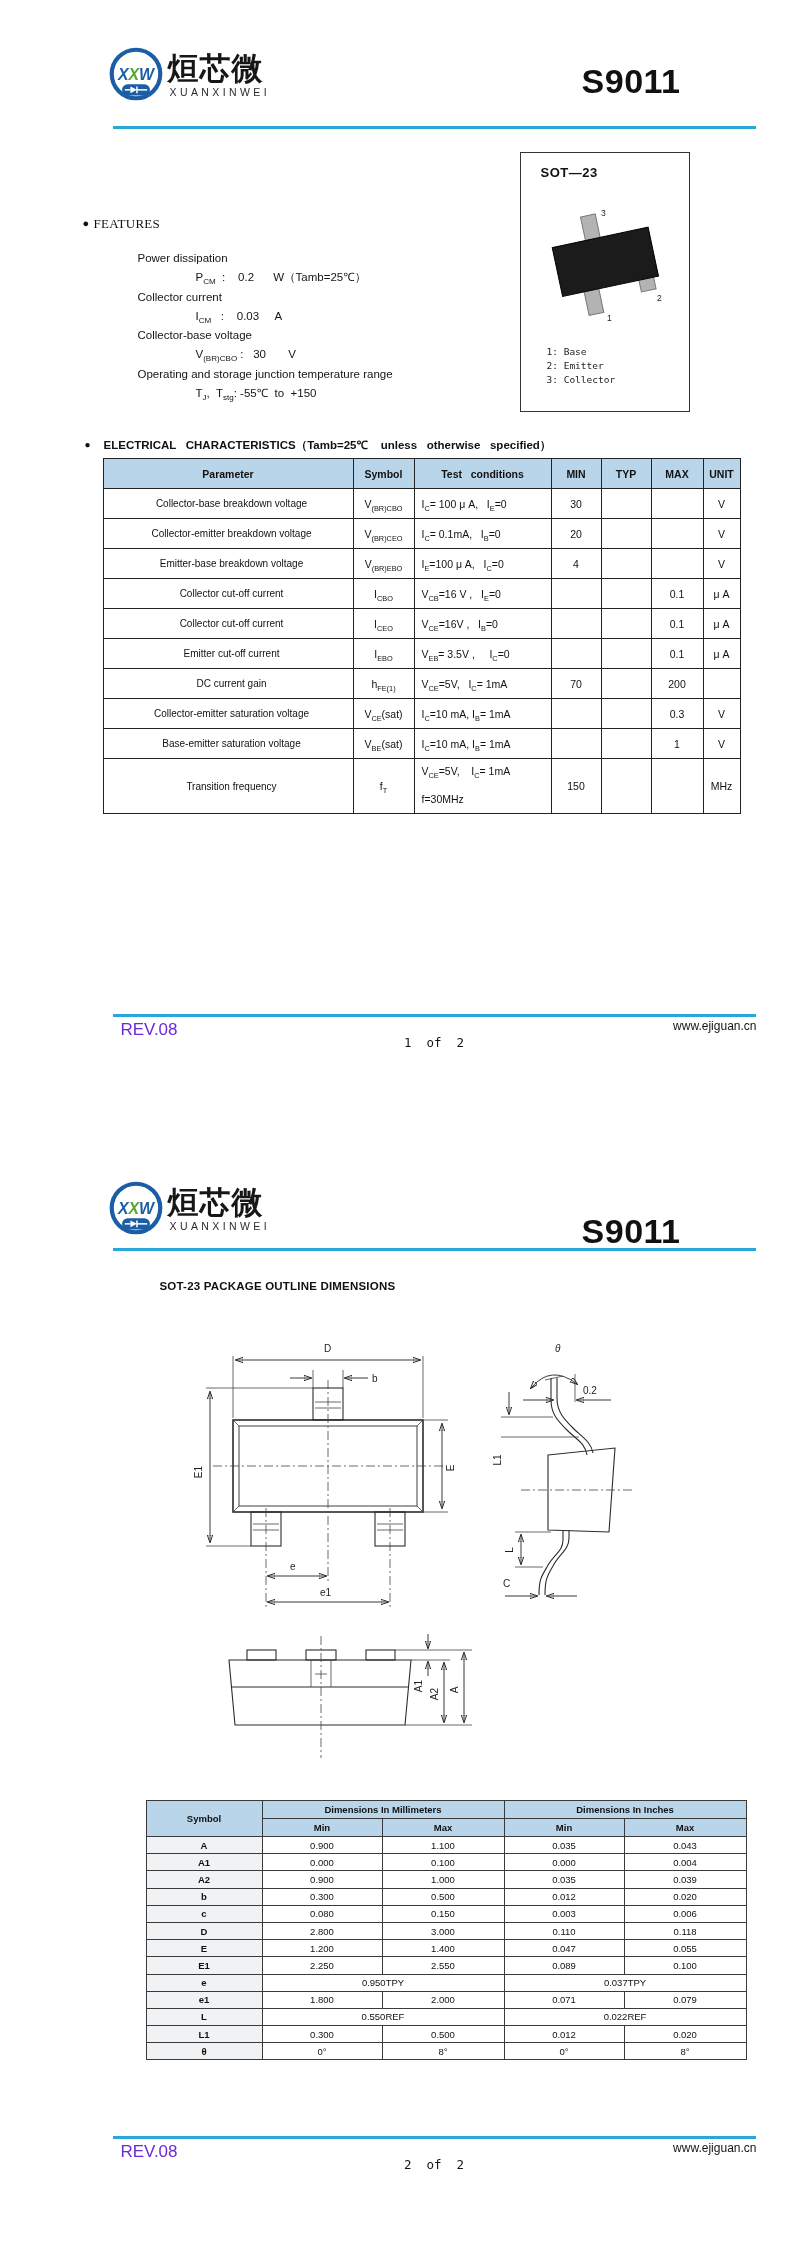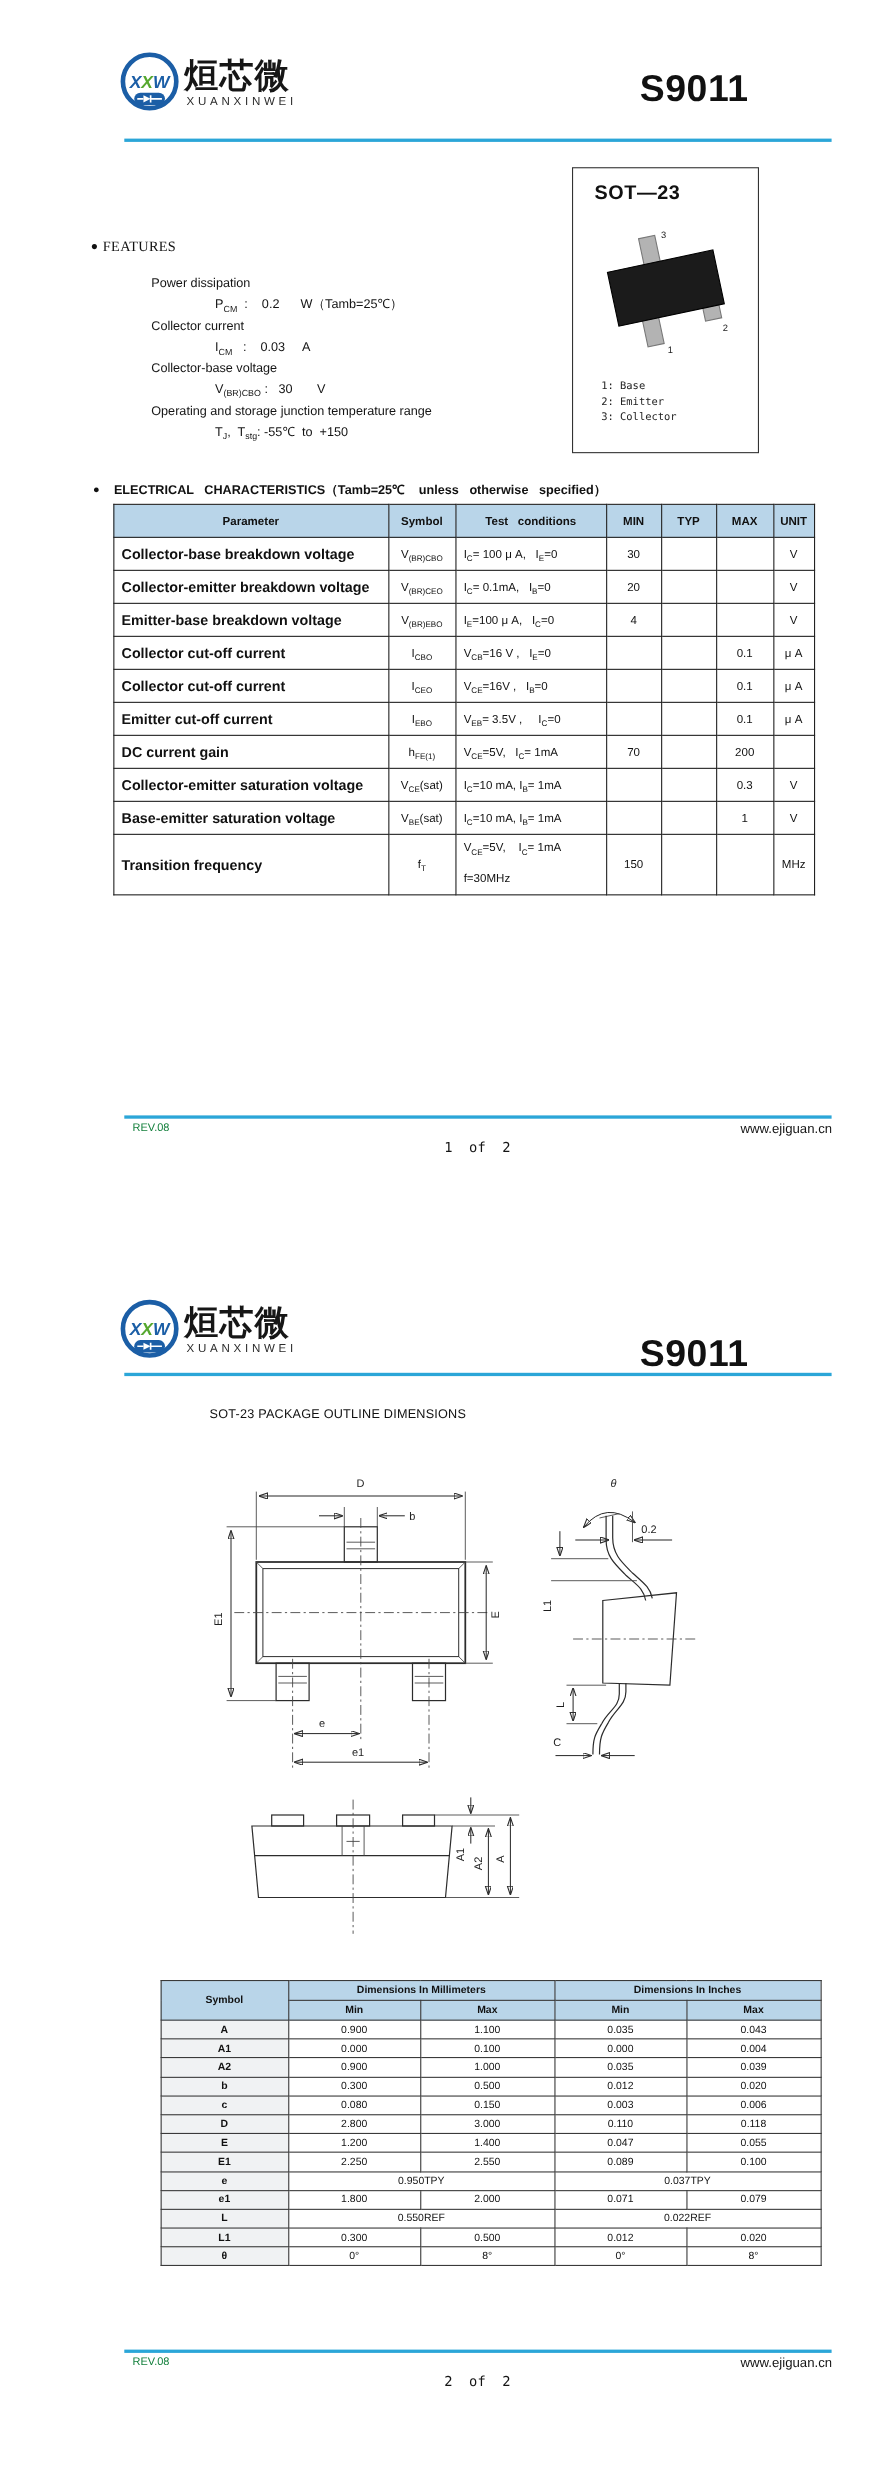--- a/index.html
+++ b/index.html
@@ -22,53 +22,53 @@
 
   
   .feat-head{position:absolute;left:45px;top:216px;font-family:"Liberation Serif",serif;
              font-weight:400;font-size:13px;letter-spacing:0.3px;}
   .feat-head .blt{font-size:11px;margin-right:4px;vertical-align:1px;}
   .features-list{position:absolute;left:100px;top:249px;font-size:11.5px;line-height:19.3px;color:#141414;}
   .f-value{padding-left:58px;white-space:pre;}
 
   
   .sot-box{position:absolute;left:482px;top:152px;width:168px;height:258px;border:1.5px solid #333;background:#fff;}
-  .sot-title{position:absolute;left:20px;top:12px;font-weight:700;font-size:18px;letter-spacing:0.5px;}
+  .sot-title{position:absolute;left:20px;top:12px;font-weight:700;font-size:13px;letter-spacing:0.5px;}
   .sot-photo{position:absolute;left:8px;top:52px;width:152px;height:125px;}
   .sot-photo .lead{fill:#b3b3b3;stroke:#787878;stroke-width:1;}
   .sot-photo .bodyrect{fill:#1b1b1b;stroke:#000;stroke-width:1;}
   .sot-photo text{font-size:8.5px;fill:#222;}
   .pin-legend{position:absolute;left:26px;top:192px;font-family:"DejaVu Sans Mono",monospace;
               font-size:9.5px;line-height:14px;color:#222;}
 
   
   .elec-head{position:absolute;left:47px;top:437px;font-size:11.5px;font-weight:700;white-space:pre;}
   .elec-head .blt{font-size:10px;margin-right:13px;vertical-align:1.5px;}
   .elec-table{position:absolute;left:65px;top:458px;width:637px;border-collapse:collapse;
               table-layout:fixed;font-size:10.5px;border:1.5px solid #222;}
   .elec-table th,.elec-table td{border:1px solid #222;padding:0;}
   .elec-table thead th{background:#b9d5e9;height:29px;font-weight:700;font-size:10.5px;white-space:pre;}
   .elec-table tbody td{height:29px;}
   .elec-table tr.tall td{height:54px;}
-  .c-param{font-weight:700;text-align:left;padding-left:7px !important;font-size:13px;}
+  .c-param{font-weight:400;text-align:center;padding-left:7px !important;font-size:10px;}
   .c-sym,.c-num{text-align:center;}
   .c-cond{text-align:left;padding-left:7px !important;white-space:pre;}
   .elec-table .tall .c-cond div{line-height:1.1;}
   .cond2{margin-top:16px;}
   sub{font-size:0.7em;line-height:0;}
 
   
   .foot-line{position:absolute;left:75px;top:1014px;width:645px;height:2.5px;background:#2ba6d8;}
-  .foot-rev{position:absolute;left:83px;top:1020px;font-size:10px;color:#15803d;}
+  .foot-rev{position:absolute;left:83px;top:1020px;font-size:17px;color:#6d28d9;}
   .foot-url{position:absolute;right:74px;top:1019px;font-size:12px;color:#141414;text-align:center;}
   .foot-page{position:absolute;left:0;right:0;top:1035px;text-align:center;
              font-family:"DejaVu Sans Mono",monospace;font-size:12.5px;white-space:pre;color:#141414;}
 
   
-  .outline-head{position:absolute;left:122px;top:158px;font-size:11.5px;font-weight:400;letter-spacing:0.2px;margin-left:31px;}
+  .outline-head{position:absolute;left:122px;top:158px;font-size:11.5px;font-weight:700;letter-spacing:0.2px;}
   .dw{position:absolute;}
   .dw-top{left:140px;top:210px;width:300px;height:310px;}
   .dw-side{left:455px;top:218px;width:240px;height:290px;}
   .dw-front{left:150px;top:506px;width:330px;height:140px;}
   .dw path,.dw line,.dw rect,.dw polygon{fill:none;stroke:#2c2c2c;stroke-width:1.1;}
   .dw .thin{stroke-width:0.8;stroke:#444;}
   .dw .dash{stroke-width:0.8;stroke:#444;stroke-dasharray:9 3 2 3;}
   .dw .dim{stroke-width:0.9;stroke:#222;}
   .dw text{font-size:10px;fill:#1d1d1d;stroke:none;font-family:"Liberation Sans",sans-serif;}
   .dw .it{font-style:italic;}

